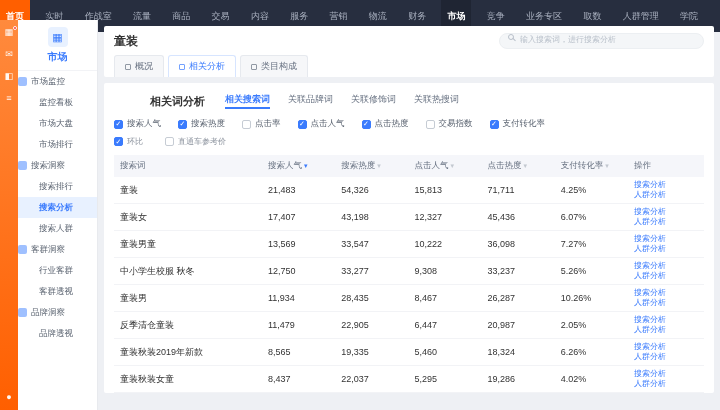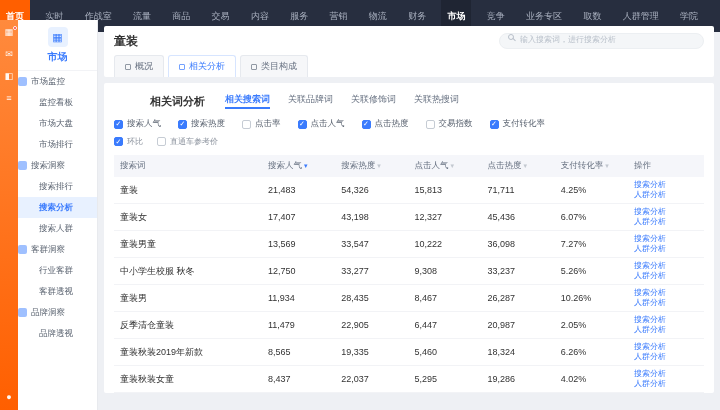--- a/index.html
+++ b/index.html
@@ -66,21 +66,21 @@
   .tp-title{font-size:11px; font-weight:bold; color:#333;}
   .subtabs{display:flex; gap:18px; font-size:9px; color:#667080;}
   .subtab{padding-bottom:3px; cursor:pointer;}
   .subtab.active{color:var(--accent); box-shadow:inset 0 -2px 0 var(--accent); font-weight:bold;}
 
   .metrics{display:flex; gap:17px; margin-top:9px; font-size:8.5px; color:#5a6370; align-items:center; flex-wrap:nowrap;}
   .metric{display:flex; align-items:center; gap:4px; cursor:pointer; white-space:nowrap;}
   .cb{width:9px; height:9px; border:1px solid #c6ccd4; border-radius:2px; background:#fff;
     display:inline-flex; align-items:center; justify-content:center; font-size:7px; color:#fff; flex:none;}
   .cb.on{background:var(--accent); border-color:var(--accent);}
-  .opts{display:flex; gap:14px; margin-top:6px; font-size:8px; color:#8a919c; align-items:center;text-align:center;}
+  .opts{display:flex; gap:22px; margin-top:6px; font-size:8px; color:#8a919c; align-items:center;text-align:center;}
 
   .grid{margin-top:8px; --cols:148px 1fr 1fr 1fr 1fr 1fr 64px;}
   .grid-head{display:grid; grid-template-columns:var(--cols); background:#f5f6fa; height:22px;
     align-items:center; font-size:8.5px; color:#667080; padding:0 6px;}
   .grid-head .hc{display:flex; align-items:center; gap:2px; cursor:pointer;}
   .sort{font-size:7px; color:#c3c8d0;}
   .sort.blue{color:var(--accent);}
   .grid-row{display:grid; grid-template-columns:var(--cols); align-items:center; height:27px;
     border-bottom:1px solid #f2f3f6; font-size:9px; color:#333; padding:0 6px;}
   .kwcell{white-space:nowrap; overflow:hidden;}

